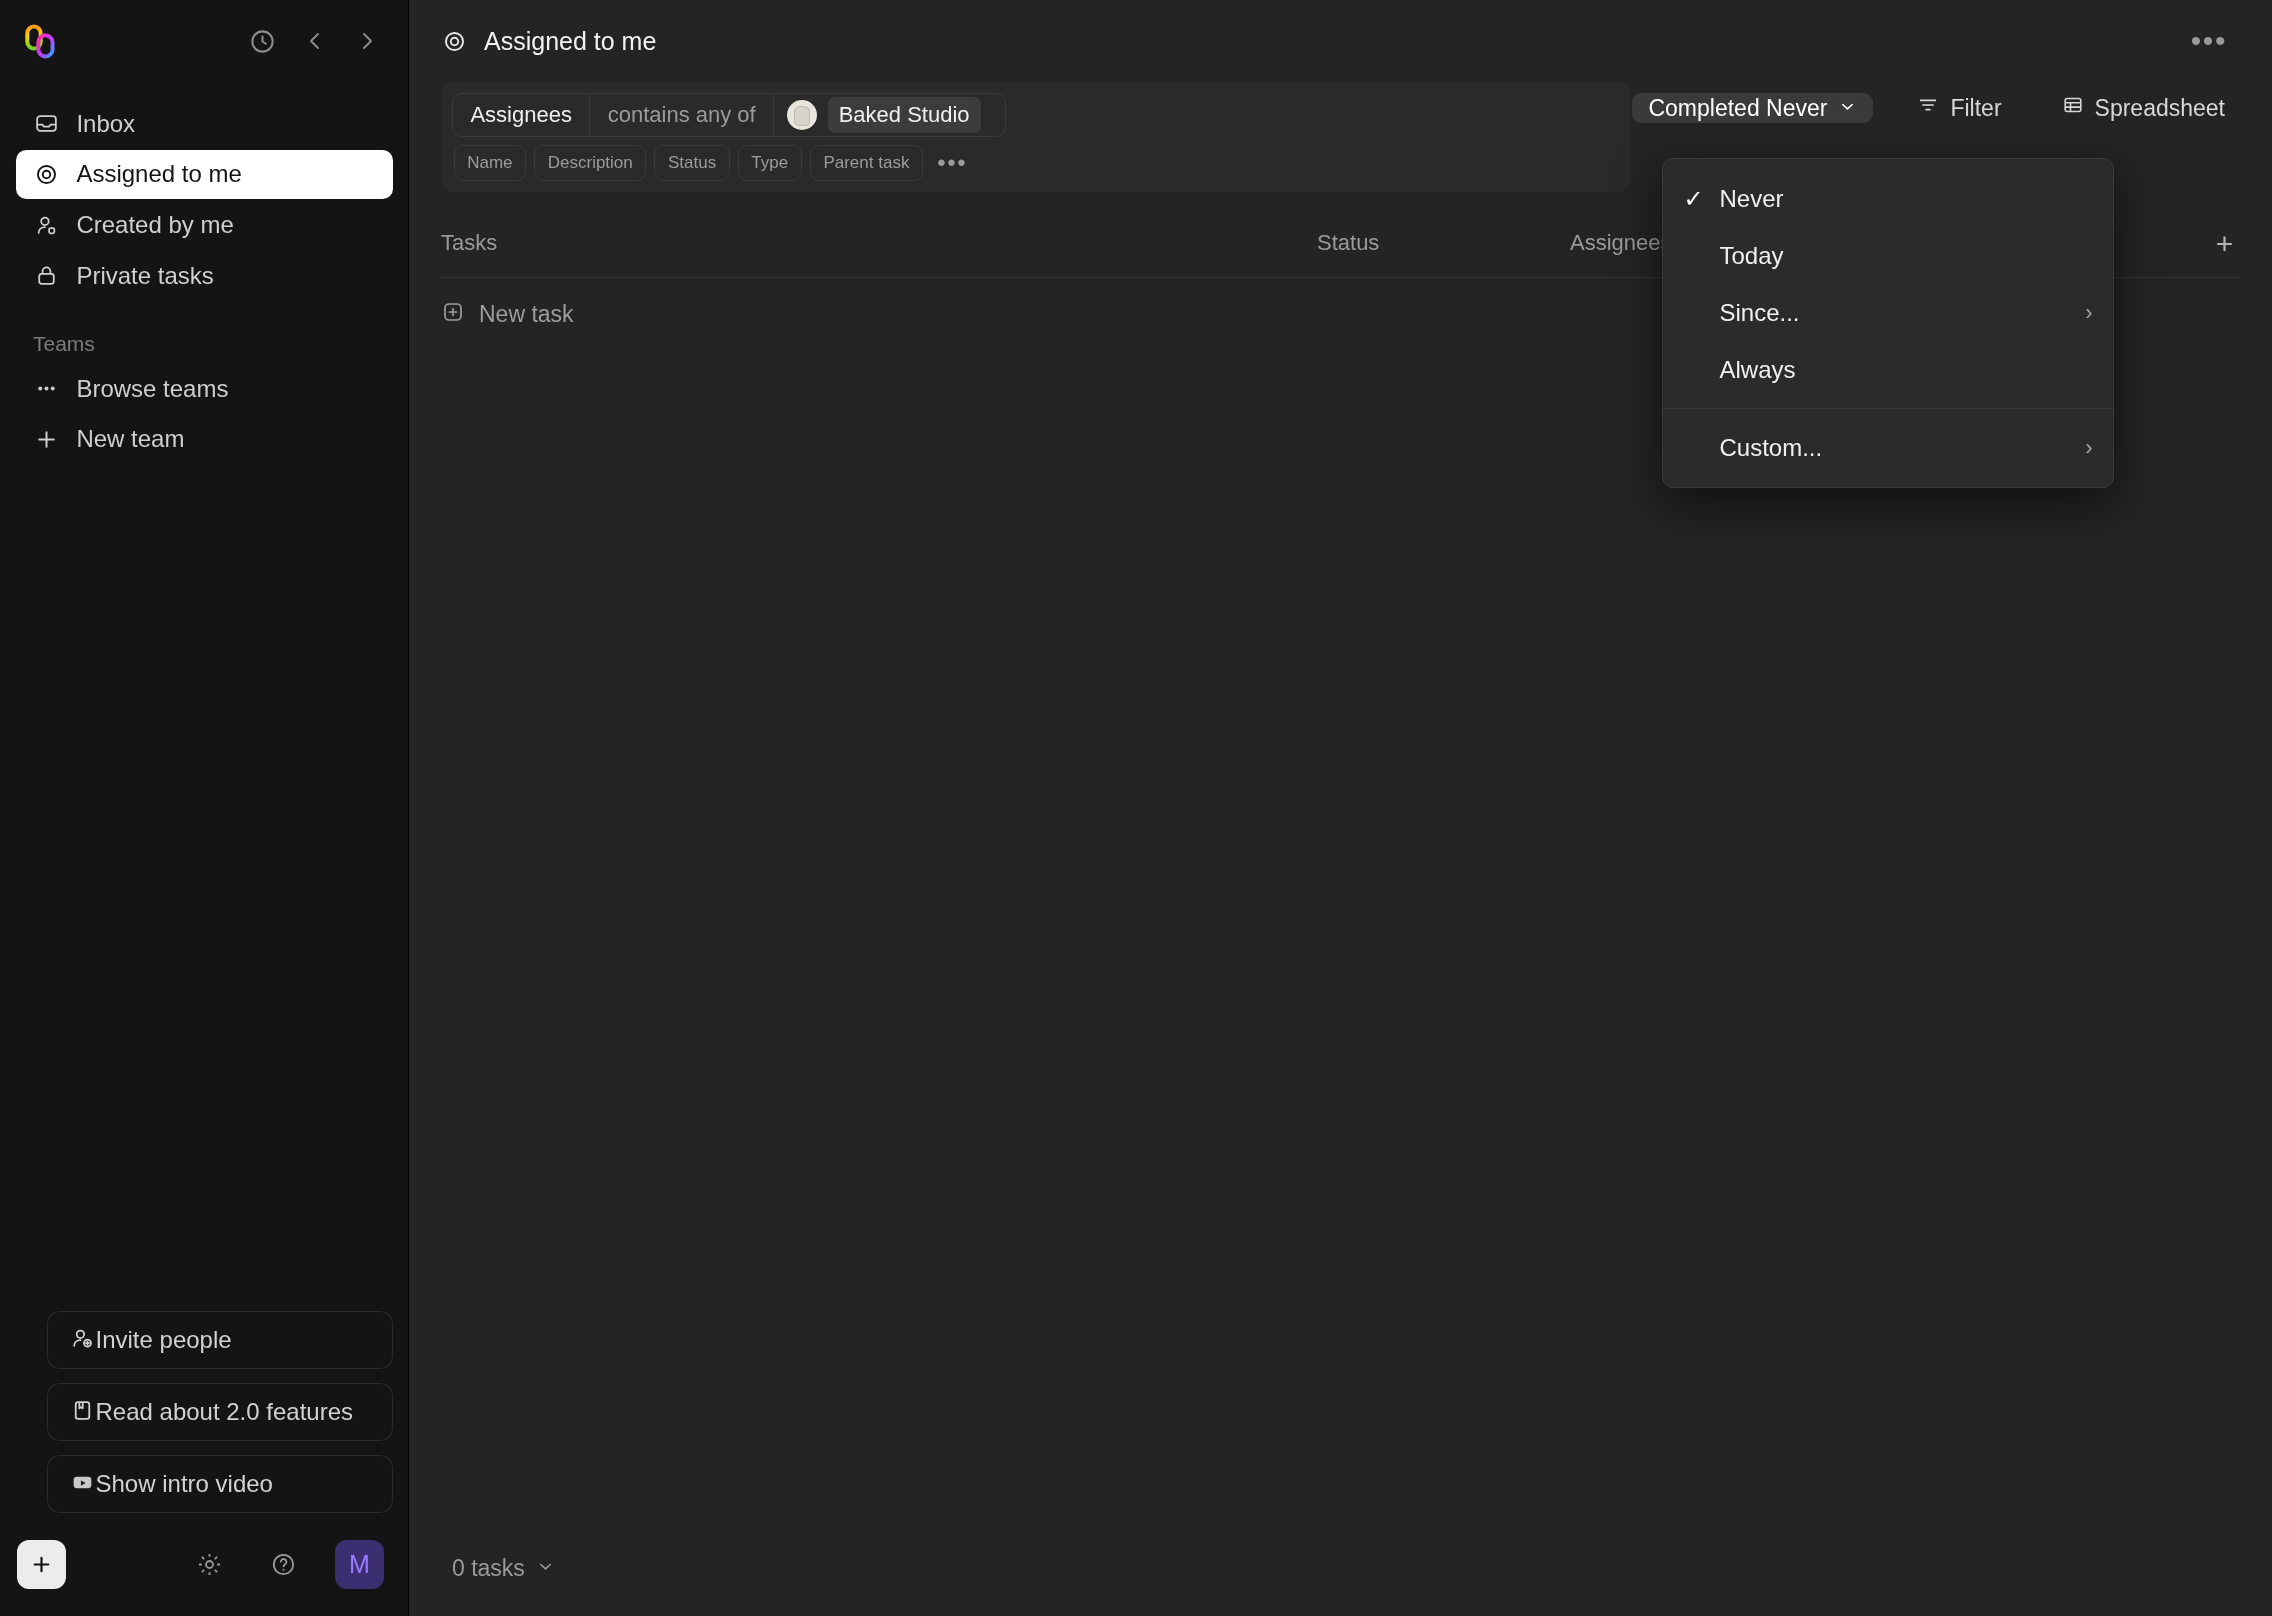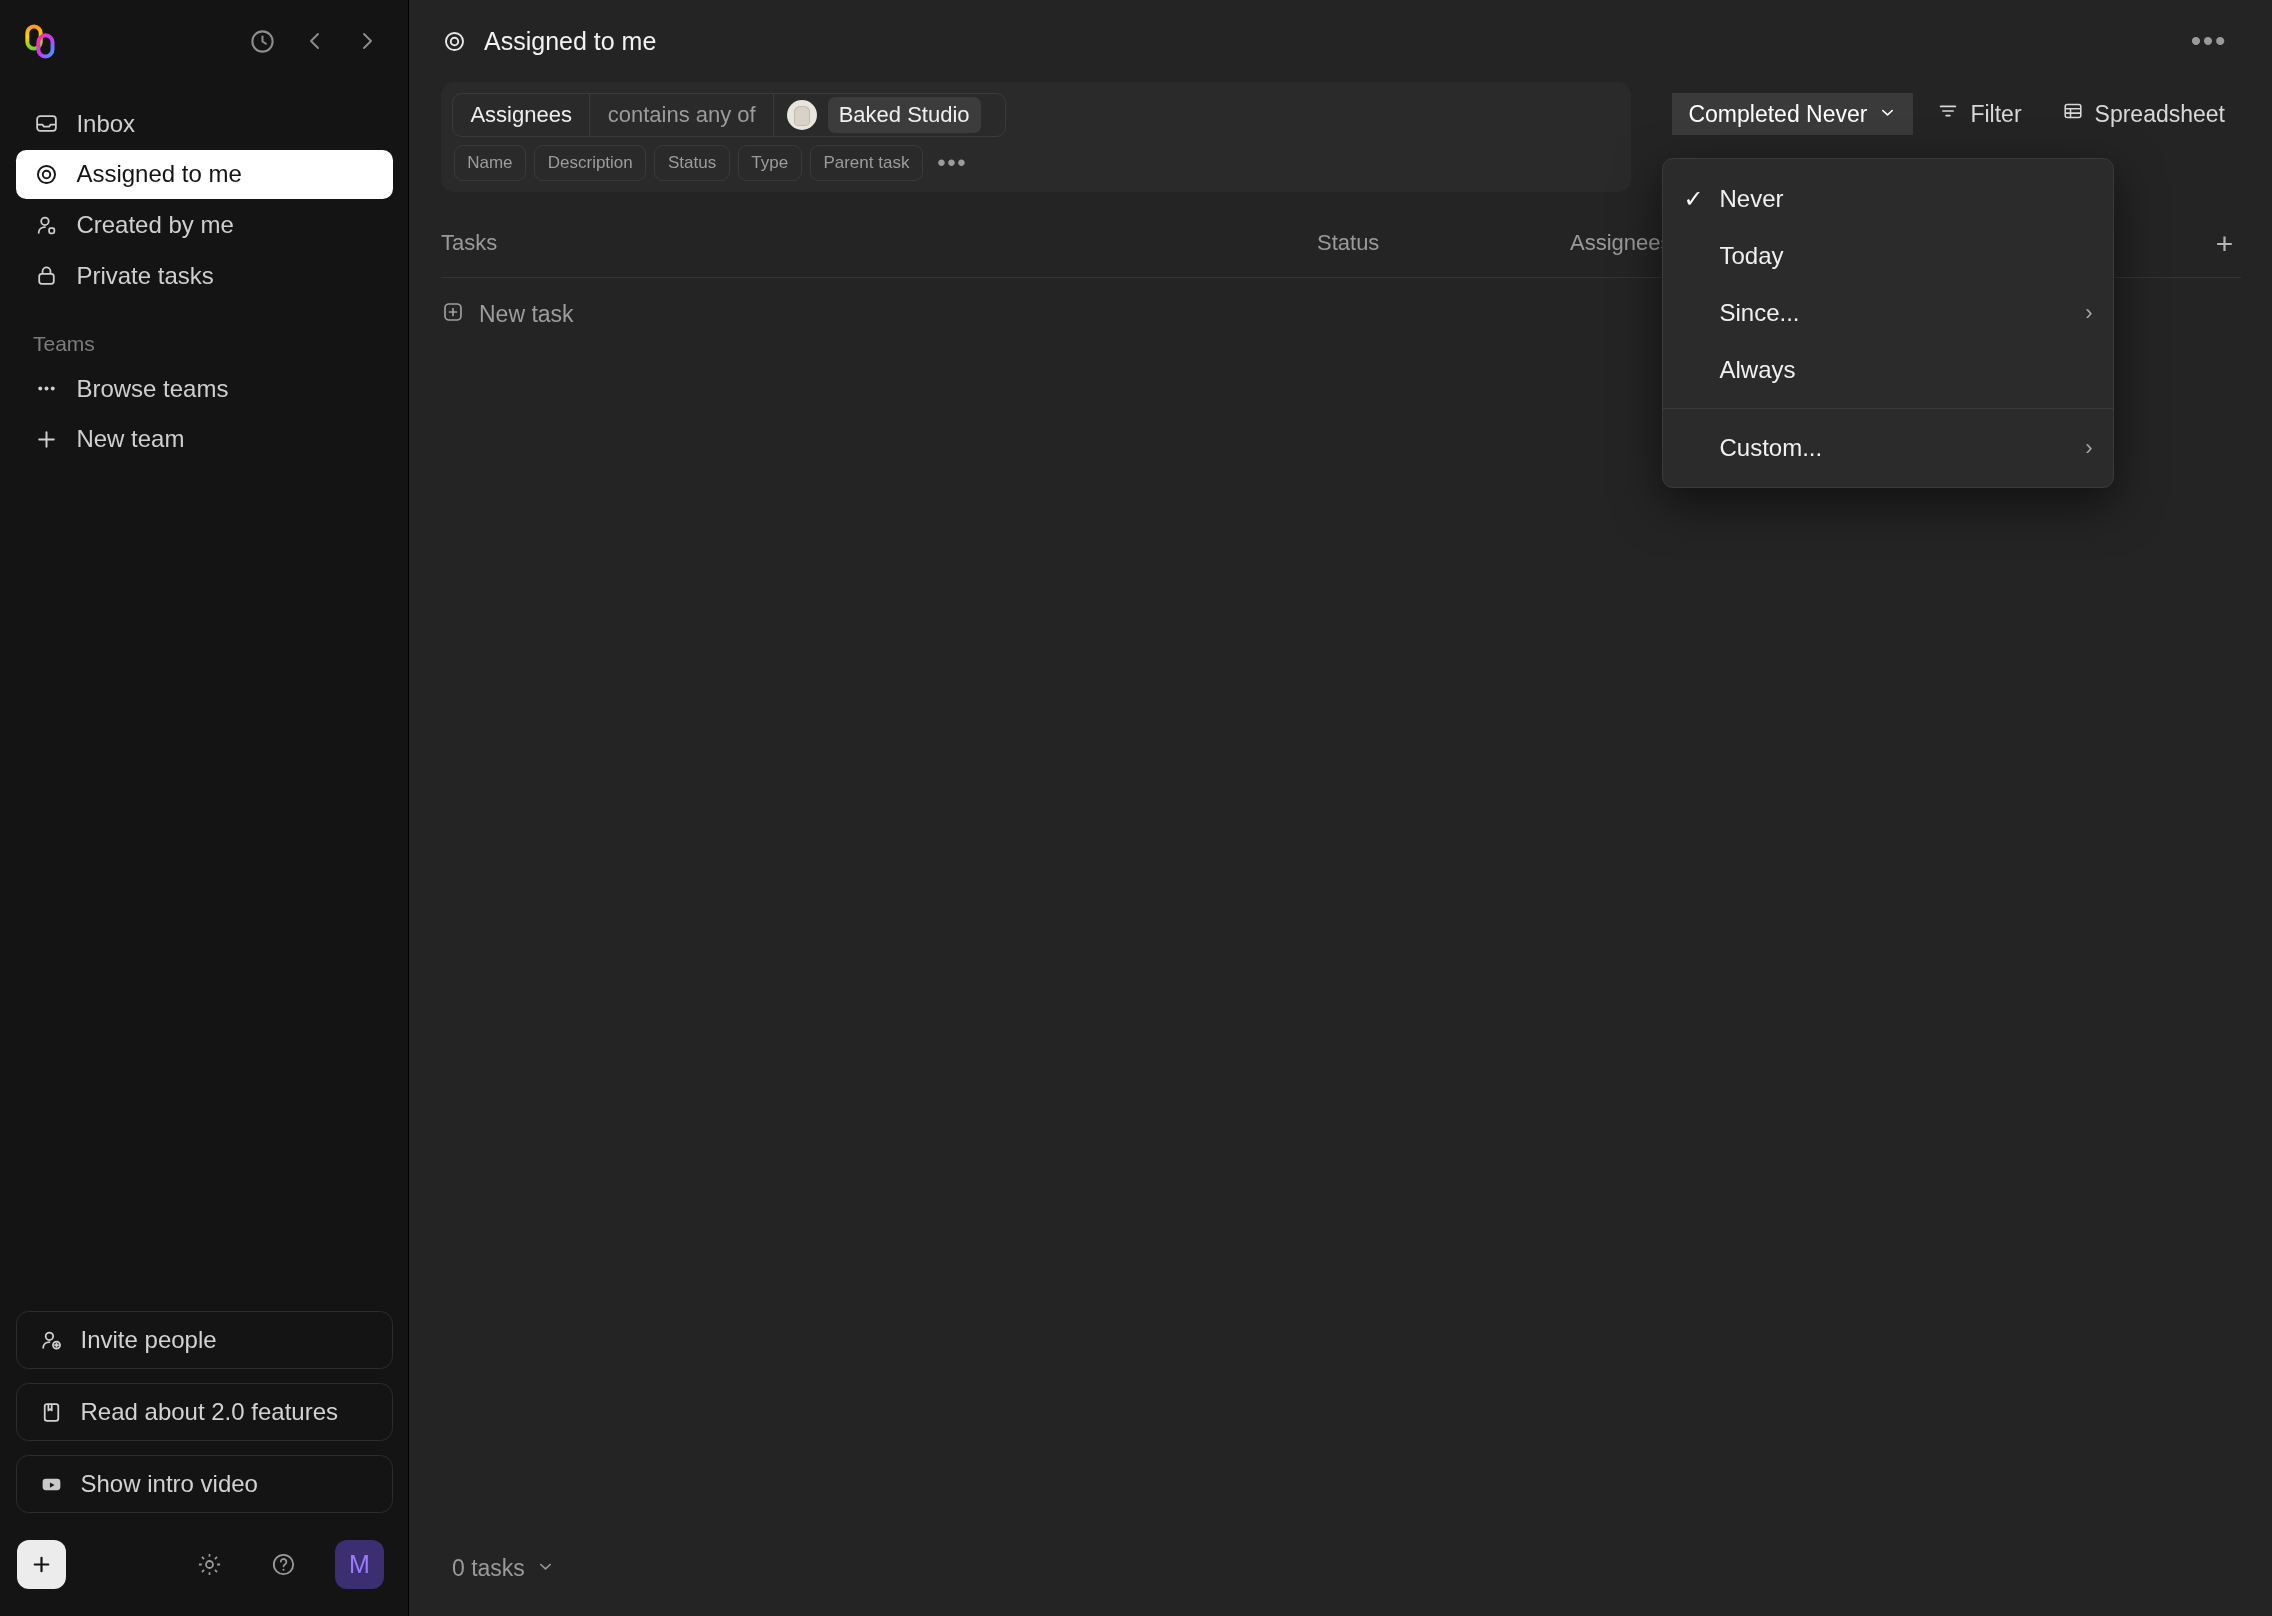--- a/index.html
+++ b/index.html
@@ -58,23 +58,24 @@
   .section-label {
     padding: 32px 17.4px 8px 33px;
     color: #7c7c7c; font-size: 21px;
   }
 
   .sb-spacer { flex: 1 1 auto; }
 
   .sb-cards { padding: 0 16px 0 16px; display: flex; flex-direction: column; gap: 14px; }
   .sb-card {
     border: 0.8px solid #2c2c2c; border-radius: 12.6px;
-    min-height: 57px; display: flex; align-items: center; gap: 16px;
+    min-height: 57px; display: flex; gap: 0;
     padding: 12.6px 20.5px; color: #d2d2d2; font-size: 24px; cursor: pointer;
     line-height: 1.28;
+    margin-left: 31px;
   }
   .sb-card .sc-icon { width: 27px; height: 27px; flex: 0 0 27px; display:flex; align-items:center; justify-content:center; }
   .sb-card .sc-text { max-width: 260px; }
 
   .sb-bottom {
     height: 103px; display: flex; align-items: center;
     padding: 0 25px 0 17.4px; gap: 0;
   }
   .plus-btn {
     width: 49px; height: 49px; border-radius: 12px; background: #ececec;
@@ -155,23 +156,23 @@
     height: 36px; display: flex; align-items: center; padding: 0 12.6px;
     font-size: 17px; color: #9c9c9c; cursor: pointer; white-space: nowrap;
   }
   .chips-more { color: #9c9c9c; font-size: 24px; letter-spacing: 1.6px; cursor: pointer; padding: 0 6.3px; line-height: .7; }
 
   .toolbar-right {
     position: absolute; top: 11px; right: 32px;
     display: flex; align-items: center; gap: 8px;
   }
   .tb-btn {
-    height: 42px; border-radius: 1px; display: flex; align-items: center;
+    height: 30px; border-radius: 9px; display: flex; align-items: center;
     gap: 11px; padding: 0 16px; font-size: 23px; color: #d8d8d8;
-    cursor: pointer; background: transparent; border: 0; white-space: nowrap;
+    cursor: pointer; background: transparent; border: 0; white-space: nowrap; margin-left: 20px;
   }
   .tb-btn.active { background: #3a3a3a; color: #ffffff; }
 
   
   .table-wrap { flex: 1 1 auto; padding: 28px 0 0 0; min-height: 0; position: relative; }
   .table-head {
     display: flex; align-items: center; height: 46px;
     padding: 0 35px 0 32px; color: #9a9a9a; font-size: 22px;
   }
   .th-tasks { flex: 0 0 876px; }

